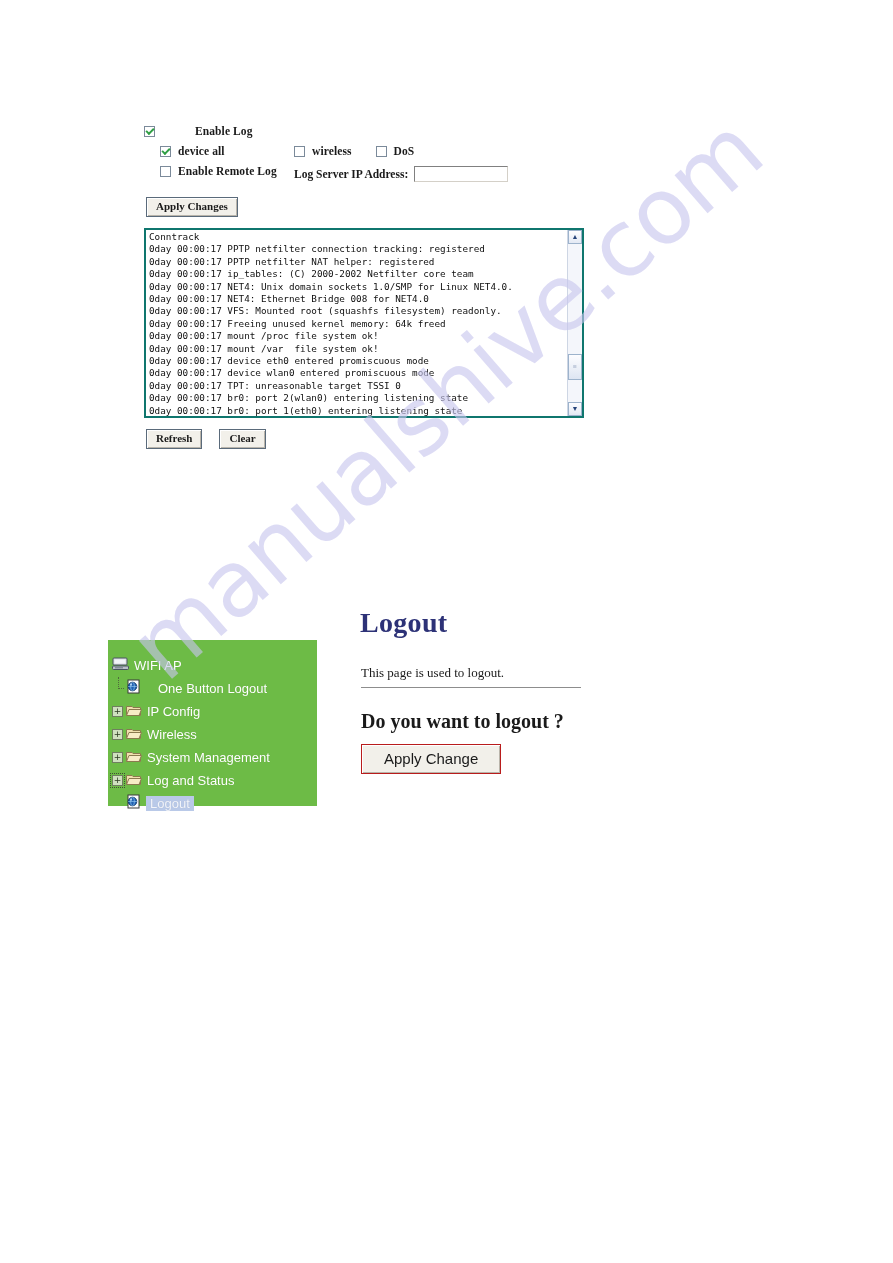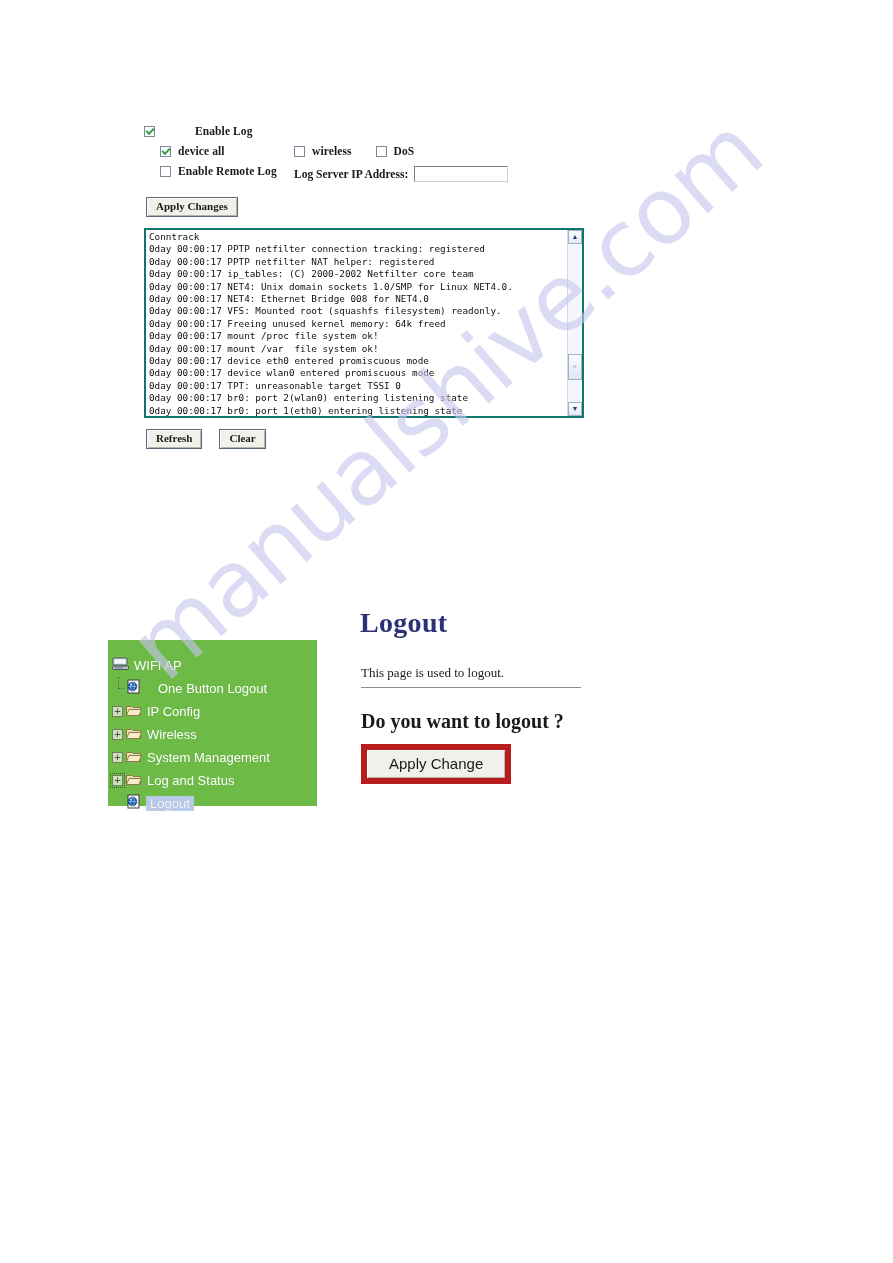--- a/index.html
+++ b/index.html
@@ -327,21 +327,21 @@
     font-family: "Liberation Serif", serif;
     font-size: 20px;
     font-weight: bold;
     color: #1a1a1a;
     margin: 22px 0 0 1px;
   }
   #apply-change-btn {
     margin: 11px 0 0 1px;
     display: inline-block;
     background: #f2f0ea;
-    border: 6px solid #b91c1c;
+    border: 1px solid #b91c1c;
     padding: 5px 22px 6px 22px;
     font-family: "Liberation Sans", sans-serif;
     font-size: 15px;
     color: #1a1a1a;
     box-shadow: inset 1px 1px 0 #ffffff, inset -1px -1px 0 #b9b4aa;
     cursor: pointer;
     white-space: nowrap;
   }
 </style>
 </head>

